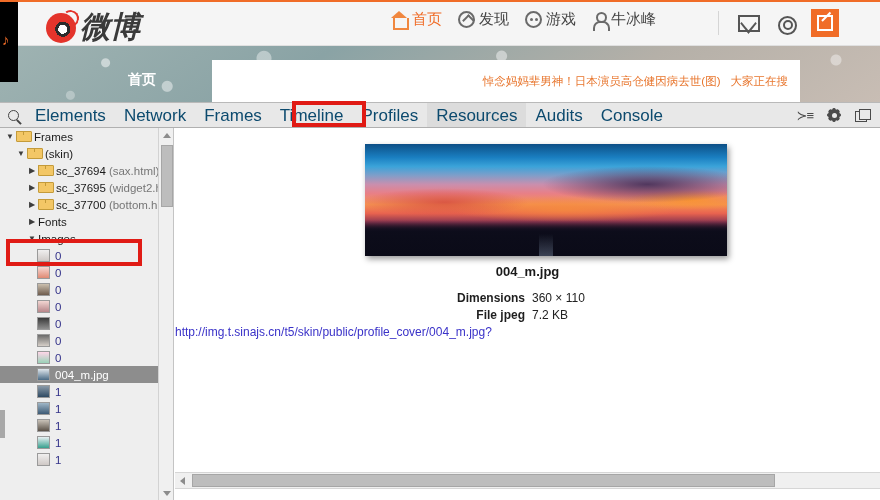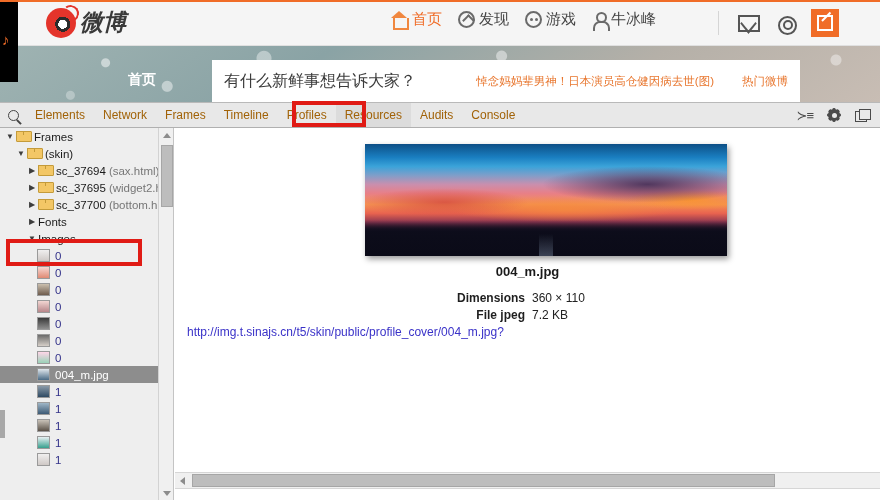--- a/index.html
+++ b/index.html
@@ -29,21 +29,21 @@
     width: 30px; height: 30px; border-radius: 50%;
     background: radial-gradient(circle at 56% 54%, #fff 0 4.5px, #2b2b2b 4.6px 7.5px, #e4342b 7.6px 100%);
     position: relative;
   }
   .wb-eye::after {
     content: ""; position: absolute; right: -3px; top: -3px;
     width: 13px; height: 13px; border-radius: 50%;
     border: 2.5px solid #e4342b; border-left-color: transparent; border-bottom-color: transparent;
     transform: rotate(10deg);
   }
-  .wb-logotext { font-family: "Liberation Serif", serif; font-size: 23px; font-style: italic; font-weight: bold; color: #3a3a3a; }
+  .wb-logotext { font-family: "Liberation Serif", serif; font-size: 30px; font-style: italic; font-weight: bold; color: #3a3a3a; }
   .wb-search {
     position: absolute; left: 210px; top: 10px; width: 155px; height: 26px;
     background: #fff; border: 1px solid #cfcfcf; display: flex; align-items: center;
     padding: 0 6px 0 8px;
   }
   .wb-search-input { flex: 1; font-size: 12px; color: #9a9a9a; white-space: nowrap; overflow: hidden; }
   .wb-mag { width: 13px; height: 13px; border: 2px solid #555; border-radius: 50%; position: relative; flex: none; }
   .wb-mag::after { content: ""; position: absolute; right: -5px; bottom: -4px; width: 7px; height: 2px; background: #555; transform: rotate(45deg); }
   .wb-nav { position: absolute; left: 390px; top: 10px; display: flex; align-items: center; gap: 16px; }
   .wb-navitem { display: flex; align-items: center; gap: 4px; font-size: 15px; color: #444; }
@@ -91,36 +91,36 @@
       radial-gradient(circle at 8% 88%, rgba(255,255,255,.3) 0 4px, transparent 5px),
       linear-gradient(145deg, #9fb3b2 0%, #8aa3a5 35%, #b5b0a8 70%, #c8bdb4 100%);
   }
   .wb-cover-dot { position: absolute; width: 7px; height: 7px; border-radius: 50%; background: #f0873f; opacity: .85; }
   .wb-home-label { position: absolute; left: 128px; top: 71px; color: #fff; font-size: 14px; font-weight: bold; z-index: 4; }
   .wb-panel {
     position: absolute; left: 212px; top: 60px; width: 588px; height: 42px;
     background: #fff; z-index: 5; display: flex; align-items: center; padding: 0 12px;
   }
   .wb-panel-prompt { font-size: 16px; color: #3b3b3b; }
-  .wb-panel-right { margin-left: auto; display: flex; align-items: flex-start; gap: 28px; }
+  .wb-panel-right { margin-left: auto; display: flex; align-items: flex-start; gap: 10px; }
   .wb-trend { font-size: 11.5px; color: #e8762e; }
   .wb-trend2 { font-size: 11.5px; color: #e8762e; }
 
   
   .dt { position: absolute; left: 0; top: 102px; width: 880px; height: 398px; background: #fff; }
   .dt-toolbar {
     position: absolute; left: 0; top: 0; width: 880px; height: 26px;
     background: #e8e8e8; border-top: 1px solid #b9b9b9; border-bottom: 1px solid #b0b0b0;
     display: flex; align-items: center;
   }
   .dt-inspect { width: 26px; display: flex; align-items: center; justify-content: center; }
   .ic-inspect { width: 11px; height: 11px; border: 1.6px solid #444; border-radius: 50%; position: relative; }
   .ic-inspect::after { content: ""; position: absolute; right: -4px; bottom: -3px; width: 6px; height: 1.8px; background: #444; transform: rotate(45deg); }
   .dt-tabs { display: flex; align-items: center; height: 100%; }
-  .dt-tab { padding: 0 9px; font-size: 12px; color: #a16207; line-height: 25px; height: 100%; }
+  .dt-tab { padding: 0 9px; font-size: 17px; color: #0c4a6e; line-height: 25px; height: 100%; }
   .dt-tab.active { background: #dcdcdc; }
   .dt-right { margin-left: auto; display: flex; align-items: center; gap: 14px; padding-right: 10px; }
   .ic-drawer { font-size: 13px; color: #4a4a4a; letter-spacing: -1px; }
   .ic-gear2 { width: 14px; height: 14px; position: relative; }
   .ic-gear2::before { content: ""; position: absolute; inset: 0; border-radius: 50%; background: #4a4a4a;
     clip-path: polygon(42% 0,58% 0,64% 12%,80% 8%,92% 20%,88% 36%,100% 42%,100% 58%,88% 64%,92% 80%,80% 92%,64% 88%,58% 100%,42% 100%,36% 88%,20% 92%,8% 80%,12% 64%,0 58%,0 42%,12% 36%,8% 20%,20% 8%,36% 12%); }
   .ic-gear2::after { content: ""; position: absolute; left: 4.5px; top: 4.5px; width: 5px; height: 5px; border-radius: 50%; background: #e8e8e8; }
   .ic-dock { width: 15px; height: 13px; position: relative; }
   .ic-dock::before { content: ""; position: absolute; left: 0; top: 2px; width: 10px; height: 9px; border: 1.6px solid #4a4a4a; }
   .ic-dock::after { content: ""; position: absolute; left: 4px; top: 0; width: 10px; height: 9px; border: 1.6px solid #4a4a4a; background: #e8e8e8; }
@@ -173,21 +173,21 @@
   }
   .preview::after {
     content: ""; position: absolute; left: 48%; bottom: 0; width: 14px; height: 22px;
     background: linear-gradient(to top, rgba(80,90,110,.7), transparent);
   }
   .meta-title { position: absolute; left: 0; top: 136px; width: 705px; text-align: center; font-size: 13px; font-weight: bold; color: #1a1a1a; }
   .meta-rows { position: absolute; left: 0; top: 162px; width: 705px; }
   .meta-row { display: flex; font-size: 12px; line-height: 17px; align-items: flex-end; }
   .meta-key { width: 357px; text-align: right; font-weight: bold; color: #1f1f1f; padding-right: 7px; flex: none; }
   .meta-val { color: #222; white-space: nowrap; }
-  .meta-val.url { color: #3a32c8; padding-left: 12px; }
+  .meta-val.url { color: #3a32c8; }
 
   .hscroll { position: absolute; left: 0; bottom: 12px; width: 705px; height: 16px; background: #f0f0f0; border-top: 1px solid #d6d6d6; }
   .hs-arrow { position: absolute; left: 0; top: 0; width: 15px; height: 16px; display: flex; align-items: center; justify-content: center; }
   .hs-thumb { position: absolute; left: 17px; top: 1px; width: 583px; height: 13px; background: #bdbdbd; border: 1px solid #a6a6a6; }
   .dt-footer { position: absolute; left: 0; bottom: 0; width: 705px; height: 12px; background: #fff; border-top: 1px solid #d6d6d6; }
 
   
   .redbox { position: absolute; border: 4px solid #e01b15; z-index: 40; pointer-events: none; }
 </style>
 </head>
@@ -238,24 +238,23 @@
 
     <div class="wb-icons">
       <span class="ic-mail"></span>
       <span class="ic-gear"></span>
       <span class="wb-compose">
           <span class="ic-pencil"></span>
         </span>
     </div>
 
     <div class="wb-panel">
-      <div class="wb-panel-prompt">有什么新鲜事想告诉大家？</div>
       <div class="wb-panel-right">
         <span class="wb-trend">悼念妈妈辈男神！日本演员高仓健因病去世(图)</span>
-        <span class="wb-trend2">热门微博</span>
+        <span class="wb-trend2">大家正在搜</span>
       </div>
     </div>
   </div>
 
   <div class="dt">
 
     <div class="dt-toolbar">
       <div class="dt-inspect">
         <span class="ic-inspect"></span>
       </div>

